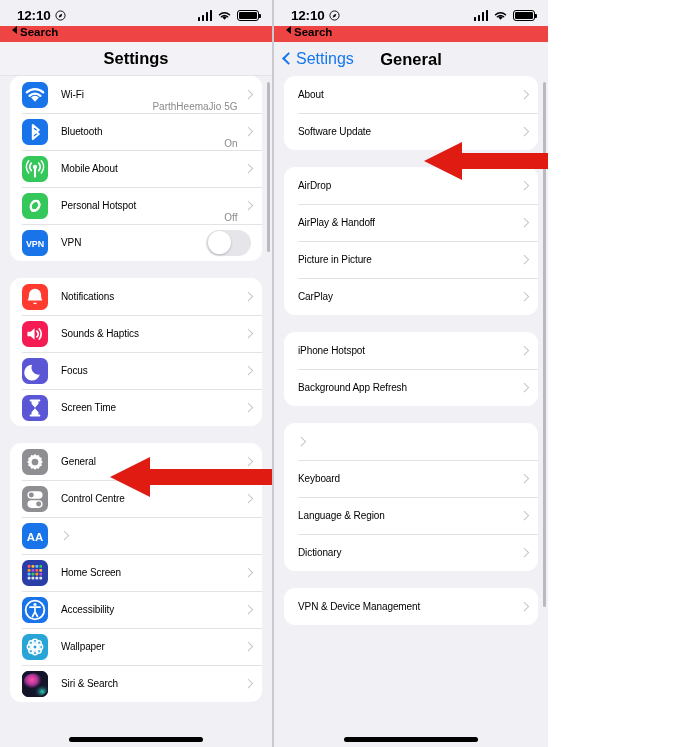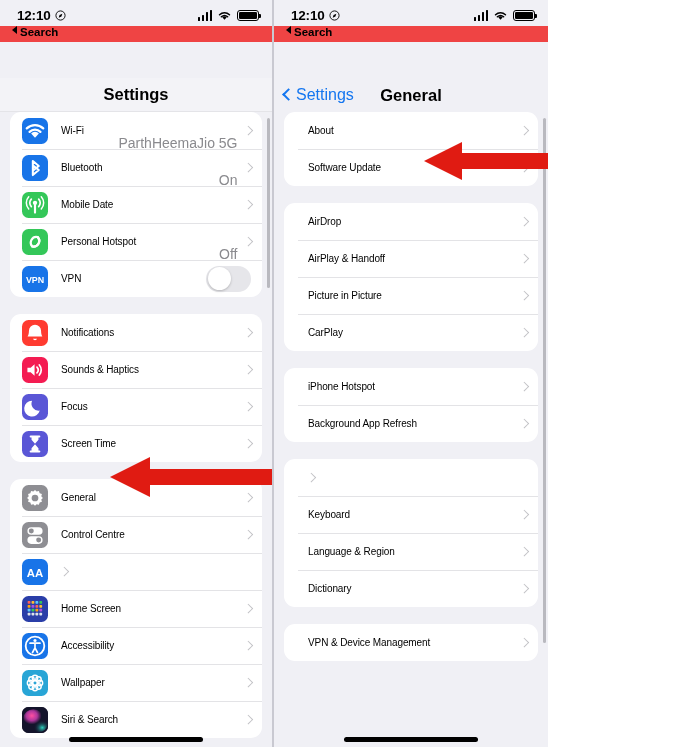--- a/index.html
+++ b/index.html
@@ -58,21 +58,20 @@
     border-top: 4px solid transparent; border-bottom: 4px solid transparent;
     border-right: 5px solid #000;
   }
 
   
   .navbar {
     height: 34px; position: relative;
     display: flex; align-items: center;
     background: #f3f3f7;
     border-bottom: 1px solid rgba(0,0,0,0.06);
-    margin-top: 36px;
   }
   .navbar.plain { background: #f0f0f5; border-bottom: none; }
   .nav-title {
     position: absolute; left: 0; right: 0; text-align: center;
     font-size: 16.5px; font-weight: bold; color: #000;
   }
   .nav-back {
     display: flex; align-items: center; gap: 3px;
     padding-left: 10px; color: #1476f0; font-size: 16px; z-index: 2;
   }
@@ -98,38 +97,38 @@
     height: 1px; background: #e3e3e6;
   }
   .row.plain + .row.plain::before { left: 14px; }
   .icon-wrap {
     width: 26px; height: 26px; border-radius: 6.5px;
     flex: 0 0 26px; margin-right: 13px;
     display: flex; align-items: center; justify-content: center;
     overflow: hidden;
   }
   .row-label { font-size: 10px; color: #000; flex: 1; letter-spacing: -0.1px; }
-  .row-value { font-size: 14px; color: #8a8a8e; margin-right: 7px; margin-top: 24px; }
+  .row-value { font-size: 10px; color: #8a8a8e; margin-right: 7px; margin-top: 24px; }
   .chev {
     width: 6.5px; height: 6.5px; flex: 0 0 auto;
     border-top: 1.8px solid #c2c2c6; border-right: 1.8px solid #c2c2c6;
     transform: rotate(45deg);
   }
   .toggle {
     width: 45px; height: 26px; border-radius: 13px; background: #e6e6ea;
     position: relative; flex: 0 0 auto;
   }
   .toggle i {
     position: absolute; top: 1.5px; left: 1.5px;
     width: 23px; height: 23px; border-radius: 50%;
     background: #fff; box-shadow: 0 1px 2.5px rgba(0,0,0,0.22);
   }
 
   
-  .row.plain { padding-left: 24px; height: 37px; }
+  .row.plain { padding-left: 14px; height: 37px; }
 
   
   .scrollbar {
     position: absolute; right: 2.5px; width: 3px;
     background: #b9b9bf; border-radius: 2px;
   }
 
   
   .home-ind {
     position: absolute; bottom: 5px; left: 50%; transform: translateX(-50%);
@@ -208,21 +207,21 @@
           </div>
           <div class="row">
             <span class="icon-wrap" style="background: rgb(52, 199, 89);">
               <svg viewBox="0 0 24 24" width="26" height="26">
                 <circle cx="12" cy="10" r="2" fill="#fff"></circle>
                 <path d="M12 12 L12 19" stroke="#fff" stroke-width="2" stroke-linecap="round"></path>
                 <path d="M8.6 6.6 a4.8 4.8 0 0 0 0 6.8 M15.4 6.6 a4.8 4.8 0 0 1 0 6.8" fill="none" stroke="#fff" stroke-width="1.6" stroke-linecap="round"></path>
                 <path d="M6.2 4.4 a8.2 8.2 0 0 0 0 11.2 M17.8 4.4 a8.2 8.2 0 0 1 0 11.2" fill="none" stroke="#fff" stroke-width="1.4" stroke-linecap="round"></path>
               </svg>
             </span>
-            <span class="row-label">Mobile Date</span>
+            <span class="row-label">Mobile About</span>
             <span class="chev"></span>
           </div>
           <div class="row">
             <span class="icon-wrap" style="background: rgb(52, 199, 89);">
               <svg viewBox="0 0 24 24" width="26" height="26">
                 <path d="M14.5 7.5 a5.2 5.2 0 0 0 -5 8.6 a5.2 5.2 0 0 0 5 -8.6 Z" fill="none" stroke="#fff" stroke-width="2.1"></path>
                 <path d="M9.5 16.1 a5.2 5.2 0 0 0 5 -8.6" fill="none" stroke="#fff" stroke-width="2.1" stroke-linecap="round"></path>
               </svg>
             </span>
             <span class="row-label">Personal Hotspot</span>

